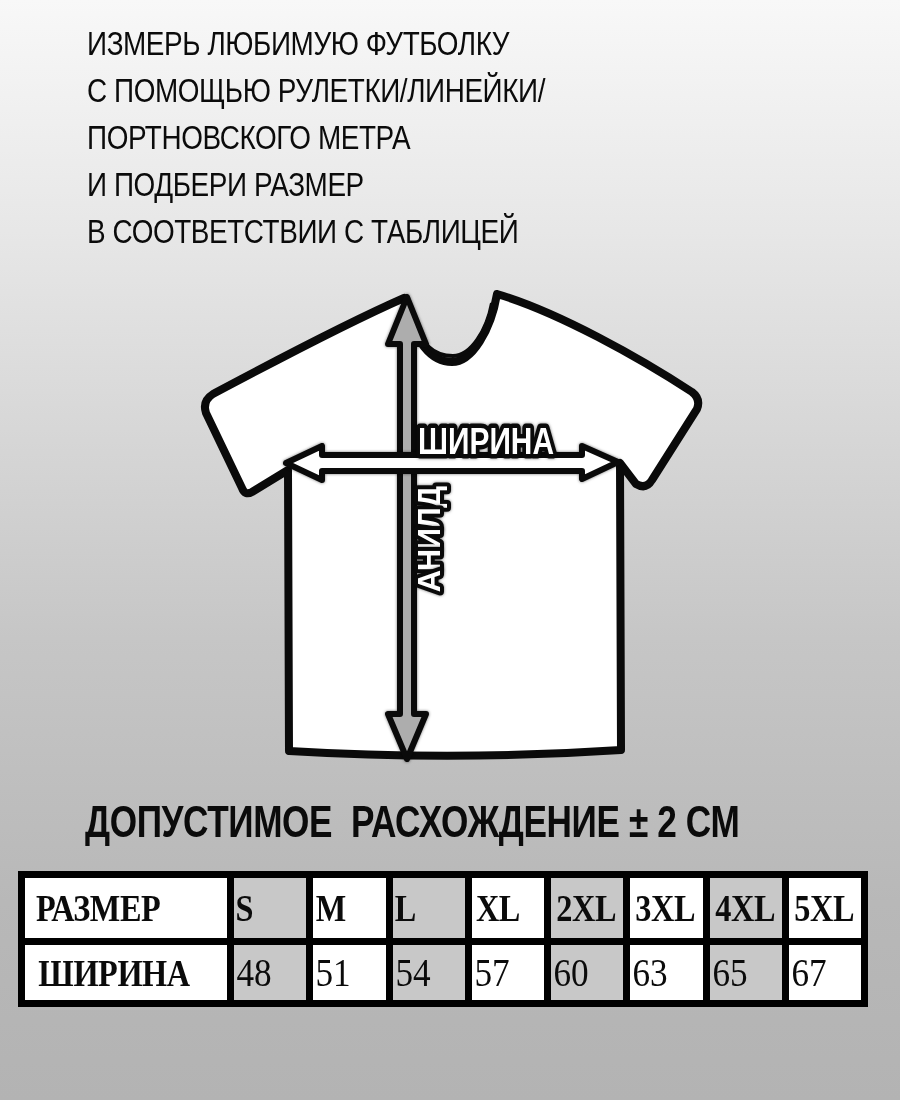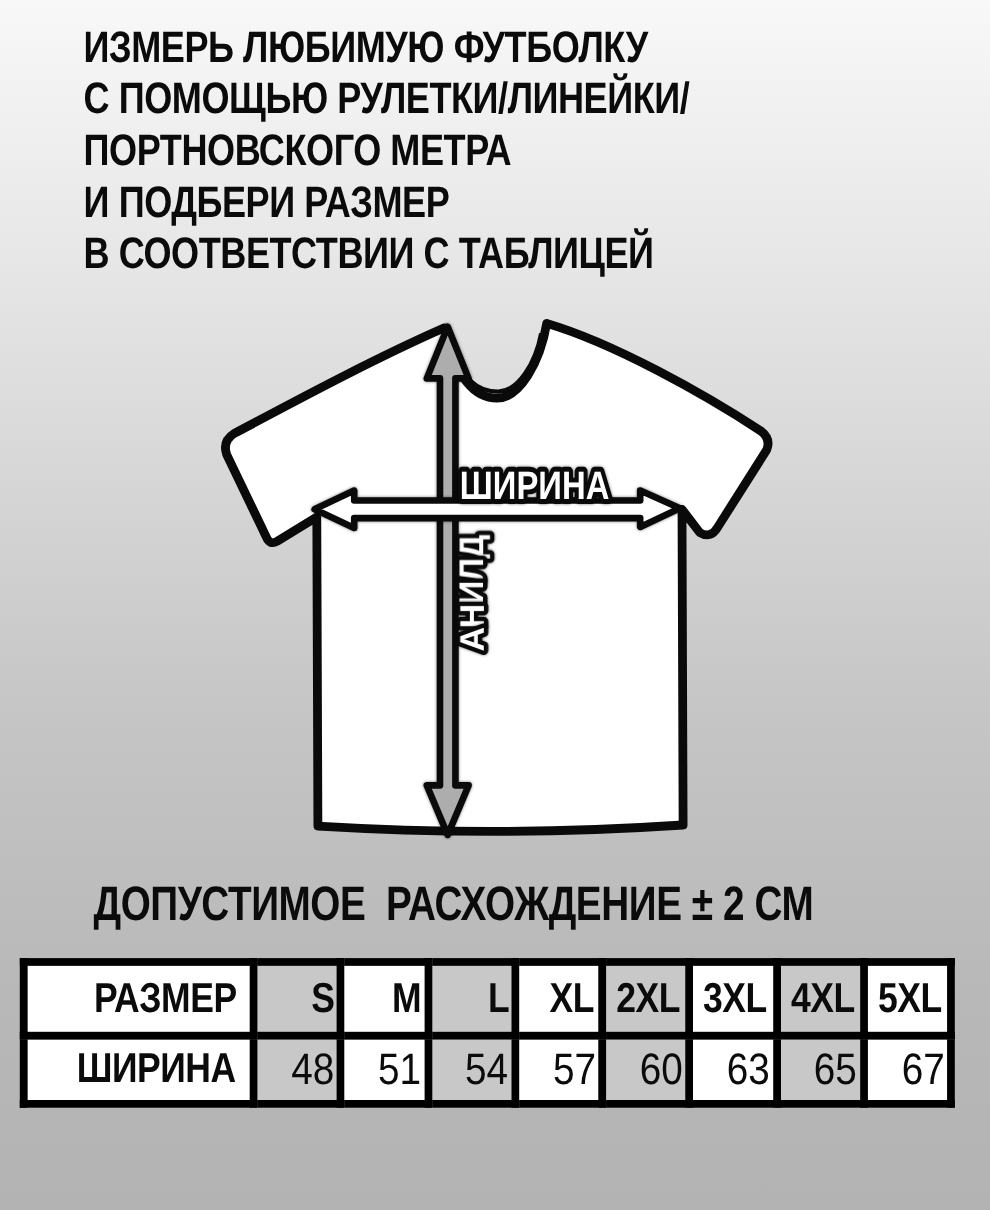--- a/index.html
+++ b/index.html
@@ -2,42 +2,42 @@
 <html><head>
 <meta charset="utf-8">
 <style>
   html,body { margin:0; padding:0; }
   body { width:900px; height:1100px; overflow:hidden;
          font-family:"Liberation Sans", sans-serif; }
   .page { position:relative; width:900px; height:1100px;
           background:linear-gradient(180deg,#f8f8f8 0%,#e7e7e7 21%,#c6c6c6 58%,#b8b8b8 82%,#b3b3b3 100%); }
 
   
-  .heading { position:absolute; left:76px; top:20px; color:#0b0b0b;
-             font-size:40px; line-height:47px; font-weight:bold; letter-spacing:-0.5px; }
+  .heading { position:absolute; left:87px; top:20px; color:#0b0b0b;
+             font-size:34px; line-height:47px; font-weight:normal; letter-spacing:-0.5px; }
   .heading .line { transform:scaleX(0.82); transform-origin:0 50%; white-space:nowrap; }
 
   
   .diagram { position:absolute; left:0; top:280px; }
   .soft { filter:drop-shadow(0 0 1.5px rgba(0,0,0,0.55)); }
   .outlined-text { fill:#ffffff; stroke:#0a0a0a; stroke-width:9px; paint-order:stroke;
                    stroke-linejoin:round; font-weight:bold;
                    font-family:"Liberation Sans", sans-serif; }
   .letter { stroke-width:8px; }
 
   
   .subtitle { position:absolute; left:85px; top:798px; color:#0b0b0b;
               font-size:44px; line-height:47px; font-weight:bold; white-space:pre;
               transform:scaleX(0.80); transform-origin:0 50%; letter-spacing:-0.5px; }
 
   
   table.size-table { position:absolute; left:18px; top:871px; width:850px;
                      border-collapse:collapse; table-layout:fixed; }
-  .size-table td { border:7px solid #000; background:#ffffff; text-align:right;
-                   vertical-align:middle; padding:0; color:#0b0b0b; overflow:hidden; }
+  .size-table td { border:7px solid #000; background:#ffffff; text-align:left;
+                   vertical-align:middle; padding:0; color:#0b0b0b; overflow:hidden;font-family:Liberation Serif, serif; }
   .size-table td:nth-child(2n) { background:#c8c8c8; }
   .size-table col.first { width:209px; }
   .size-table tr.r-head td { height:60px; }
   .size-table tr.r-width td { height:55px; }
   .size-table tr.r-length td { height:54px; }
   .size-table .t { display:inline-block; white-space:nowrap; }
   .size-table .lbl { font-weight:bold; font-size:38px; letter-spacing:-0.5px;
                      transform:scaleX(0.85); }
   .size-table .num { font-weight:400; font-size:40px; transform:scaleX(0.88); }
 </style>

